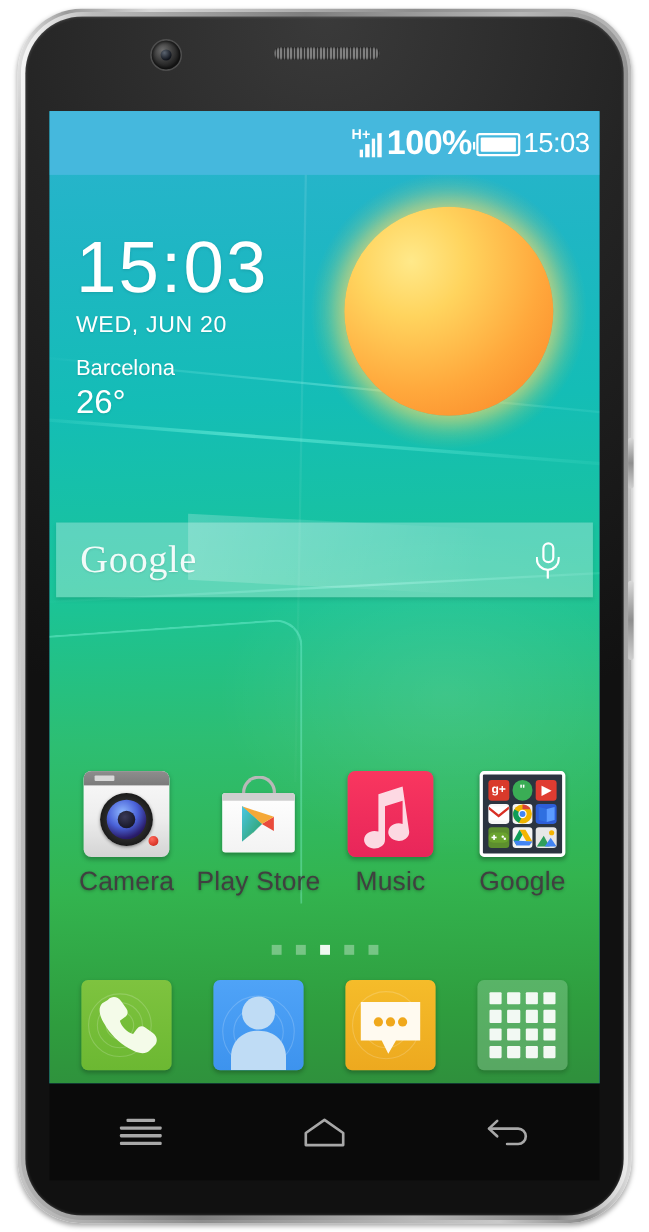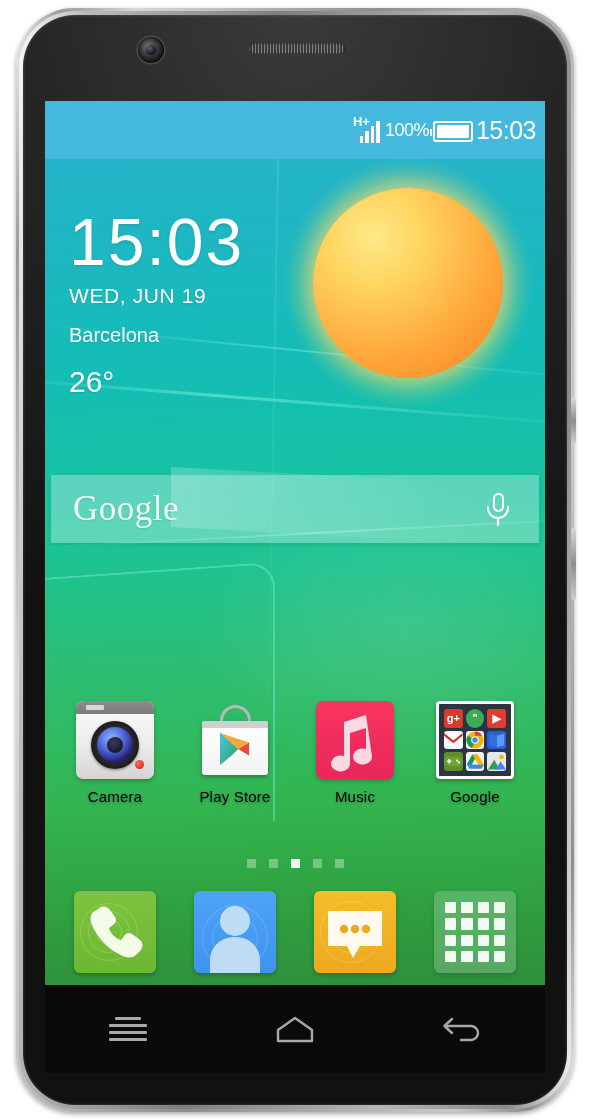--- a/index.html
+++ b/index.html
@@ -120,42 +120,42 @@
   #signal-icon { position:relative; width:31px; height:26px; margin-right:1px; display:flex; align-items:flex-end; }
   #signal-icon .hplus {
     position:absolute; left:0; top:-2px; font-size:13px; font-weight:bold; line-height:1;
   }
   #signal-icon .bars { display:flex; align-items:flex-end; gap:2px; margin-left:7px; }
   #signal-icon .bars i { display:block; width:3.5px; background:#fff; }
   #signal-icon .bars i:nth-child(1){height:7px;}
   #signal-icon .bars i:nth-child(2){height:12px;}
   #signal-icon .bars i:nth-child(3){height:17px;}
   #signal-icon .bars i:nth-child(4){height:22px;}
-  #battery-percent { font-size:18px; line-height:26px; letter-spacing:-.5px; }
+  #battery-percent { font-size:31px; line-height:26px; letter-spacing:-.5px;font-weight:bold; }
   #battery-icon {
     position:relative; width:40px; height:21px; margin:0 3px 1px 4px;
     border:2.5px solid #fff; border-radius:3px;
   }
   #battery-icon::before{
     content:""; position:absolute; left:-5px; top:6px; width:2.5px; height:7px; background:#fff;
   }
   #battery-icon .fill{ position:absolute; left:2px; top:2px; right:2px; bottom:2px; background:#fff; border-radius:1px;}
   #status-clock { font-size:25px; line-height:26px; letter-spacing:-.5px; }
 
   
   #clock-widget { position:absolute; left:24px; top:108px; color:#fff; }
   #clock-time {
     font-size:66px; line-height:66px; font-weight:300; letter-spacing:2px;
     text-shadow:0 1px 3px rgba(0,0,0,.13);
   }
   #clock-date { font-size:21px; letter-spacing:.6px; margin-top:9px; font-weight:400;
     text-shadow:0 1px 2px rgba(0,0,0,.12); }
   #weather-city { font-size:20px; margin-top:16px; font-weight:400;
     text-shadow:0 1px 2px rgba(0,0,0,.12); }
-  #weather-temp { font-size:30px; margin-top:18px; font-weight:300;
+  #weather-temp { font-size:30px; margin-top:2px; font-weight:300;
     text-shadow:0 1px 2px rgba(0,0,0,.12); }
 
   
   #weather-sun-icon {
     position:absolute; left:254px; top:73px; width:218px; height:218px;
   }
   #weather-sun-icon .halo {
     position:absolute; inset:-18px; border-radius:50%;
     background:radial-gradient(circle, rgba(255,232,120,.55) 42%, rgba(255,220,90,.30) 52%, rgba(255,215,80,0) 70%);
   }
@@ -192,21 +192,21 @@
     border:2.6px solid #fff; border-top:none;
     border-radius:0 0 12px 12px;
   }
   #mic-icon .stem { position:absolute; left:9.7px; top:25px; width:2.6px; height:8px; background:#fff; }
 
   
   #app-row { position:absolute; left:0; top:600px; width:100%;
     display:flex; justify-content:space-around; padding:0 10px; }
   .app-item { width:104px; display:flex; flex-direction:column; align-items:center; }
   .app-label {
-    margin-top:9px; font-size:15px; color:#000000; letter-spacing:.2px;
+    margin-top:9px; font-size:24px; color:#404040; letter-spacing:.2px;
     text-shadow:0 1px 3px rgba(0,0,0,.30);
     white-space:nowrap;
   }
   .icon-box { width:78px; height:78px; position:relative; }
 
   
   #icon-camera {
     border-radius:7px;
     background:linear-gradient(180deg,#fafafa 0%,#ededed 55%,#d4d4d4 100%);
     box-shadow:0 2px 4px rgba(0,0,0,.25);
@@ -363,21 +363,21 @@
         <span id="battery-percent">100%</span>
         <span id="battery-icon">
             <span class="fill"></span>
           </span>
         <span id="status-clock">15:03</span>
       </div>
     </div>
 
     <div id="clock-widget">
       <div id="clock-time">15:03</div>
-      <div id="clock-date">WED, JUN 19</div>
+      <div id="clock-date">WED, JUN 20</div>
       <div id="weather-city">Barcelona</div>
       <div id="weather-temp">26°</div>
     </div>
 
     <div id="weather-sun-icon">
       <div class="halo"></div>
       <div class="disc"></div>
     </div>
 
     <div id="google-search-bar">

